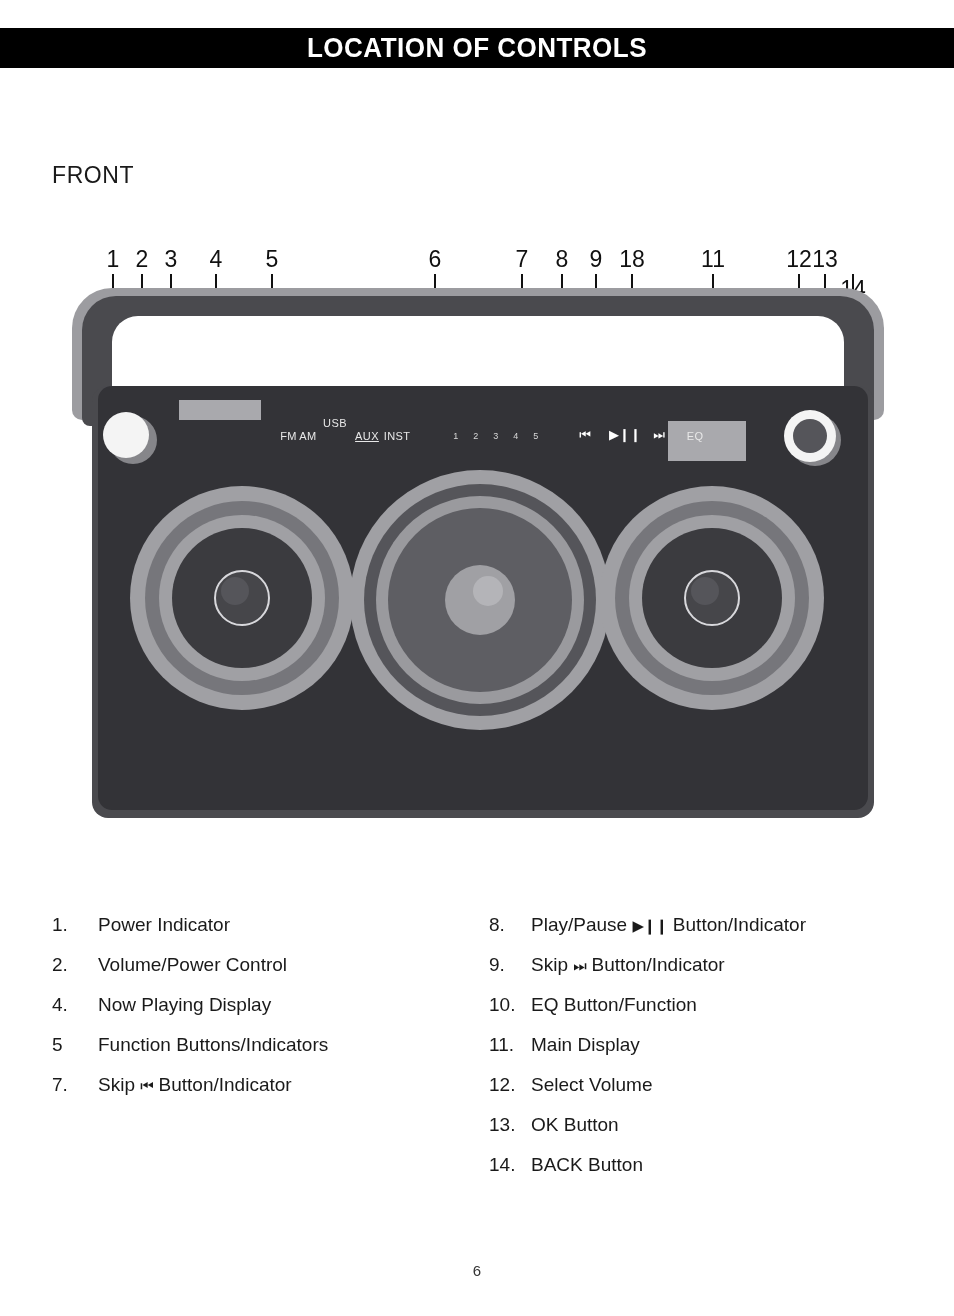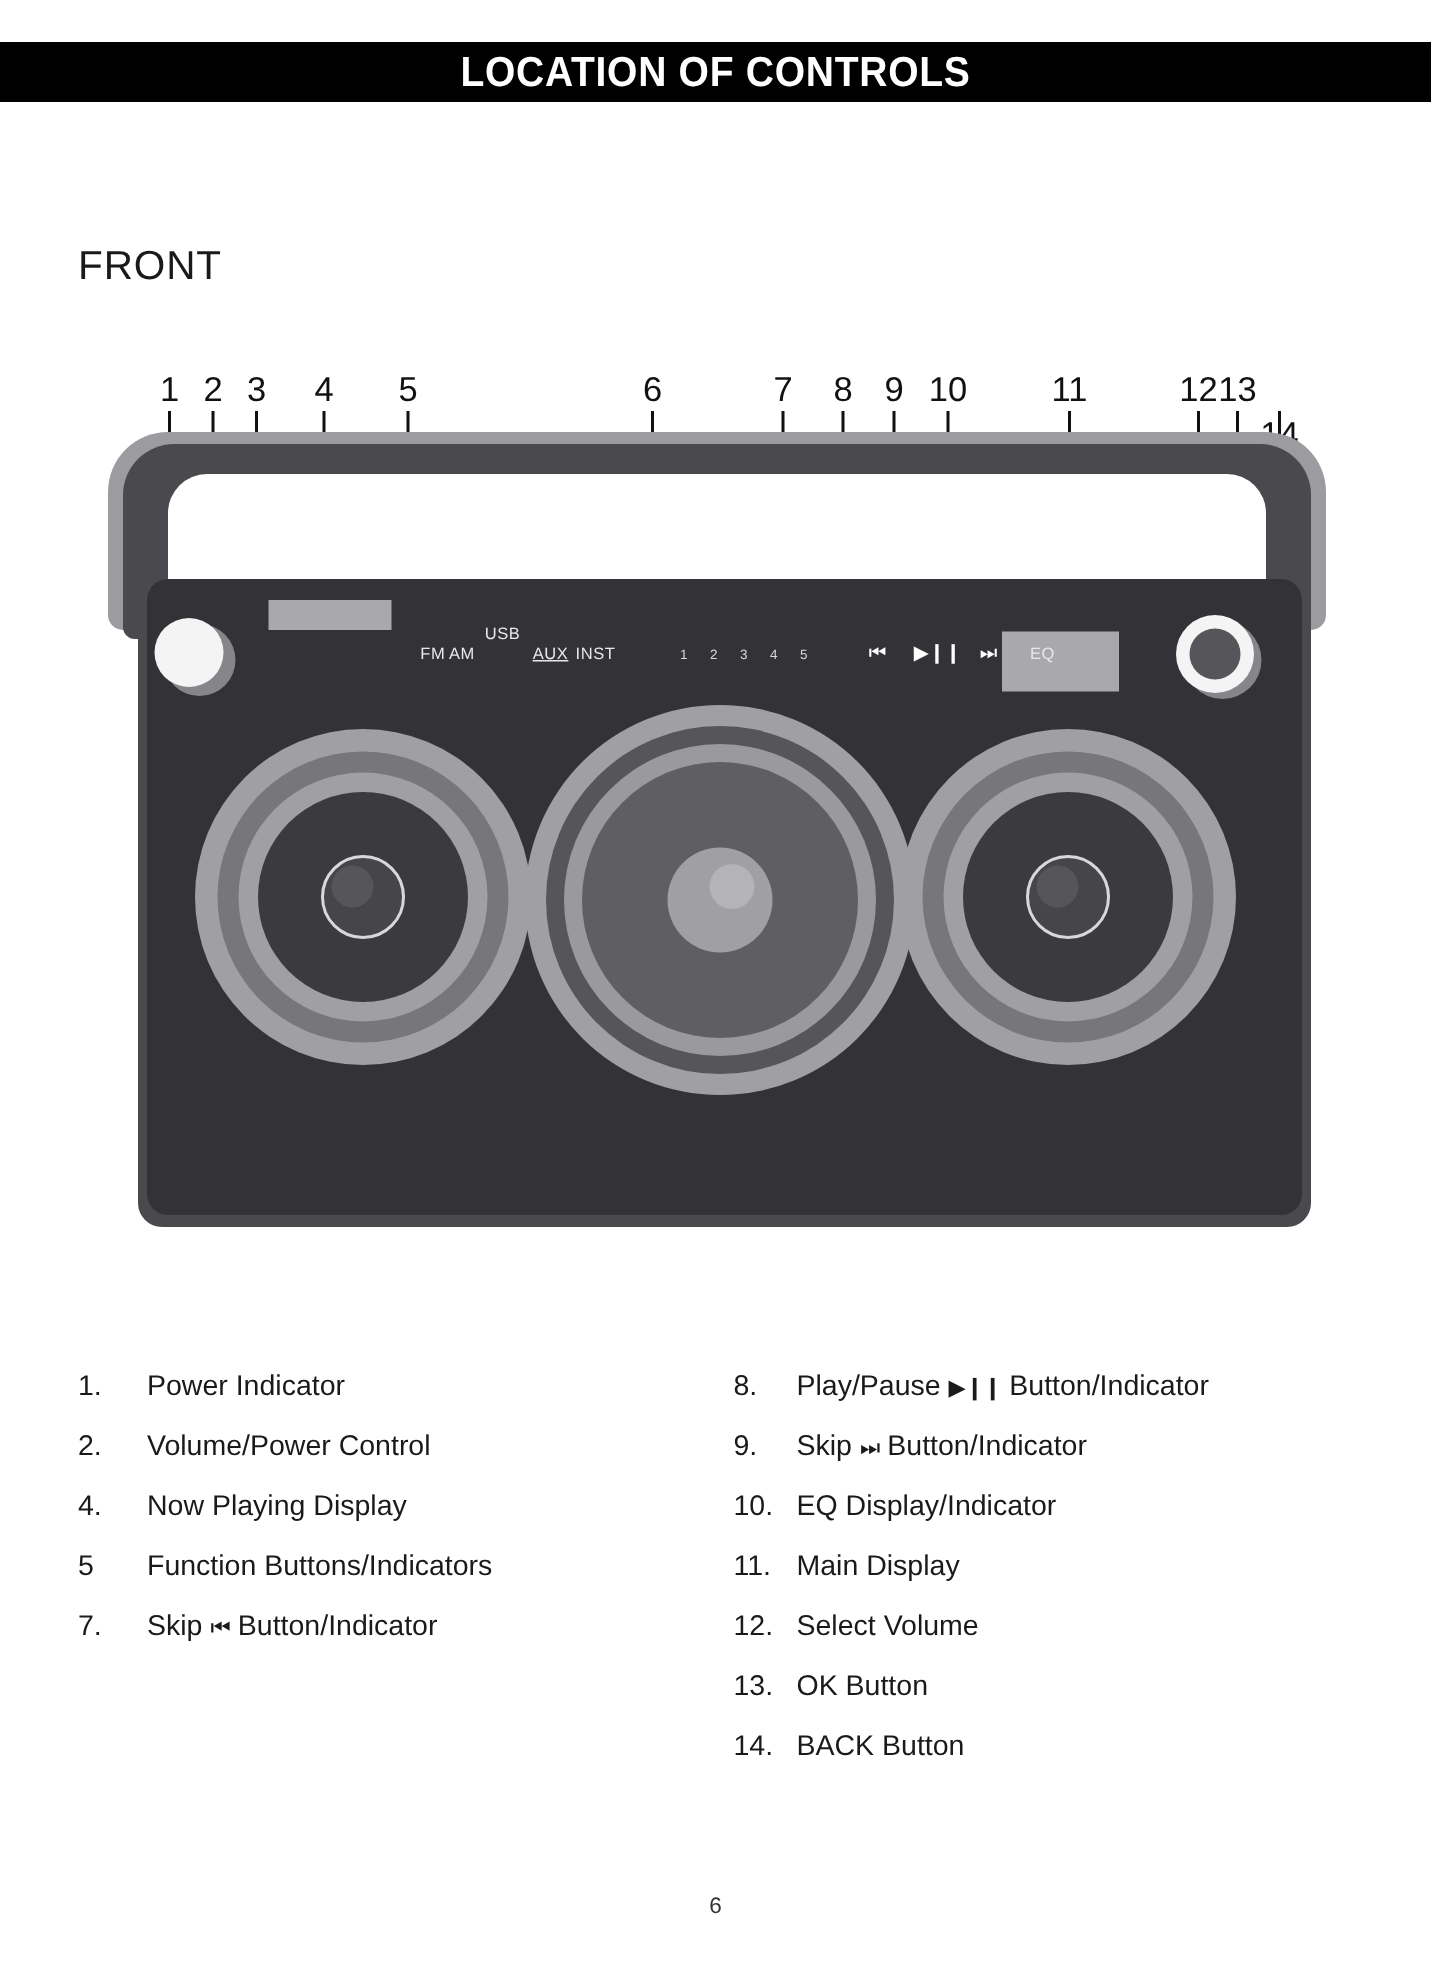--- a/index.html
+++ b/index.html
@@ -40,21 +40,21 @@
     letter-spacing: 0.5px;
     transform: scaleX(0.93);
     transform-origin: center center;
   }
 
   
   .front-label {
     position: absolute;
     left: 52px;
     top: 162px;
-    font-size: 27px;
+    font-size: 23px;
     font-weight: 400;
     letter-spacing: 0.6px;
     color: #1a1a1a;
   }
 
   
   .callouts {
     position: absolute;
     left: 0;
     top: 246px;
@@ -288,21 +288,21 @@
     <div class="callout-num" style="left: 272px; top: 0px;">5</div>
     <div class="leader" style="left: 272px; top: 28px; height: 152px;"></div>
     <div class="callout-num" style="left: 435px; top: 0px;">6</div>
     <div class="leader" style="left: 435px; top: 28px; height: 152px;"></div>
     <div class="callout-num" style="left: 522px; top: 0px;">7</div>
     <div class="leader" style="left: 522px; top: 28px; height: 160px;"></div>
     <div class="callout-num" style="left: 562px; top: 0px;">8</div>
     <div class="leader" style="left: 562px; top: 28px; height: 160px;"></div>
     <div class="callout-num" style="left: 596px; top: 0px;">9</div>
     <div class="leader" style="left: 596px; top: 28px; height: 160px;"></div>
-    <div class="callout-num" style="left: 632px; top: 0px;">10</div>
+    <div class="callout-num" style="left: 632px; top: 0px;">18</div>
     <div class="leader" style="left: 632px; top: 28px; height: 160px;"></div>
     <div class="callout-num" style="left: 713px; top: 0px;">11</div>
     <div class="leader" style="left: 713px; top: 28px; height: 170px;"></div>
     <div class="callout-num" style="left: 799px; top: 0px;">12</div>
     <div class="leader" style="left: 799px; top: 28px; height: 160px;"></div>
     <div class="callout-num" style="left: 825px; top: 0px;">13</div>
     <div class="leader" style="left: 825px; top: 28px; height: 160px;"></div>
     <div class="callout-num" style="left: 853px; top: 0px; margin-top: 30px;">14</div>
     <div class="leader" style="left: 853px; top: 28px; height: 160px;"></div>
   </div>
@@ -378,21 +378,21 @@
   <div class="legend-col left" id="legend-left">
       <div class="legend-item"><span class="legend-num">1.</span><span class="legend-text">Power Indicator</span></div>
       <div class="legend-item"><span class="legend-num">2.</span><span class="legend-text">Volume/Power Control</span></div>
       <div class="legend-item"><span class="legend-num">4.</span><span class="legend-text">Now Playing Display</span></div>
       <div class="legend-item"><span class="legend-num">5</span><span class="legend-text">Function Buttons/Indicators</span></div>
       <div class="legend-item"><span class="legend-num">7.</span><span class="legend-text"><span>Skip </span><span class="glyph">⏮</span><span> Button/Indicator</span></span></div>
     </div>
   <div class="legend-col right" id="legend-right">
       <div class="legend-item"><span class="legend-num">8.</span><span class="legend-text"><span>Play/Pause </span><span class="glyph">▶❙❙</span><span> Button/Indicator</span></span></div>
       <div class="legend-item"><span class="legend-num">9.</span><span class="legend-text"><span>Skip </span><span class="glyph">⏭</span><span> Button/Indicator</span></span></div>
-      <div class="legend-item"><span class="legend-num">10.</span><span class="legend-text">EQ Display/Indicator</span></div>
+      <div class="legend-item"><span class="legend-num">10.</span><span class="legend-text">EQ Button/Function</span></div>
       <div class="legend-item"><span class="legend-num">11.</span><span class="legend-text">Main Display</span></div>
       <div class="legend-item"><span class="legend-num">12.</span><span class="legend-text">Select Volume</span></div>
       <div class="legend-item"><span class="legend-num">13.</span><span class="legend-text">OK Button</span></div>
       <div class="legend-item"><span class="legend-num">14.</span><span class="legend-text">BACK Button</span></div>
     </div>
 </div>
 
 <div class="page-number">6</div>
 
 </body></html>

